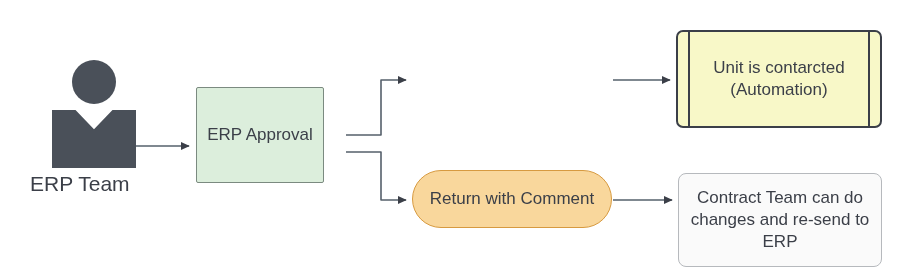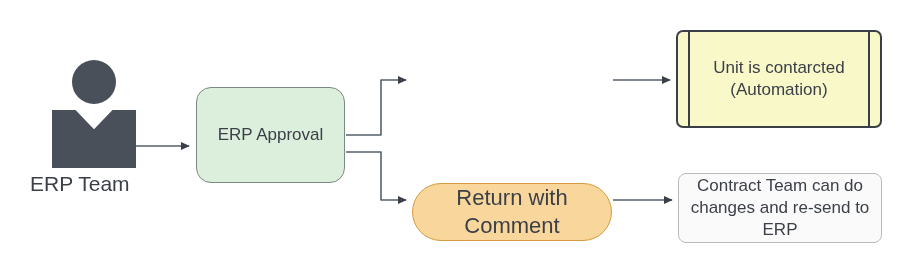--- a/index.html
+++ b/index.html
@@ -63,50 +63,50 @@
     text-align: left;
     font-size: 21px;
     color: #3b3f48;
     white-space: nowrap;
   }
 
   
   #node-erp-approval {
     left: 196px;
     top: 87px;
-    width: 149px;
+    width: 128px;
     height: 96px;
     background: #dceedc;
     border: 1.4px solid #7b8a80;
-    border-radius: 15px;
+    border-radius: 2px;
     font-size: 17px;
   }
 
   
   #node-approved {
     left: 412px;
     top: 48px;
     width: 200px;
     height: 64px;
     background: #d2f5f0;
     border: 1.4px solid #5f7b78;
     border-radius: 32px;
     font-size: 17px;
   }
 
   
   #node-return-comment {
     left: 412px;
-    top: 183px;
+    top: 170px;
     width: 200px;
     height: 58px;
     background: #f9d79c;
     border: 1.4px solid #d79a40;
     border-radius: 29px;
-    font-size: 22px;
+    font-size: 17px;
   }
 
   
   #node-unit-contracted {
     left: 676px;
     top: 30px;
     width: 206px;
     height: 98px;
     background: #f8f8c8;
     border: 2px solid #3b3f48;
@@ -122,21 +122,21 @@
     border-left: 2px solid #3b3f48;
   }
   #pp-bar-left  { left: 10px; }
   #pp-bar-right { right: 10px; }
 
   
   #node-contract-team {
     left: 678px;
     top: 173px;
     width: 204px;
-    height: 70px;
+    height: 94px;
     background: #fafafa;
     border: 1.4px solid #b6b9bd;
     border-radius: 8px;
     font-size: 17px;
     padding: 0 10px;
   }
 
   
   #connectors {
     position: absolute;

